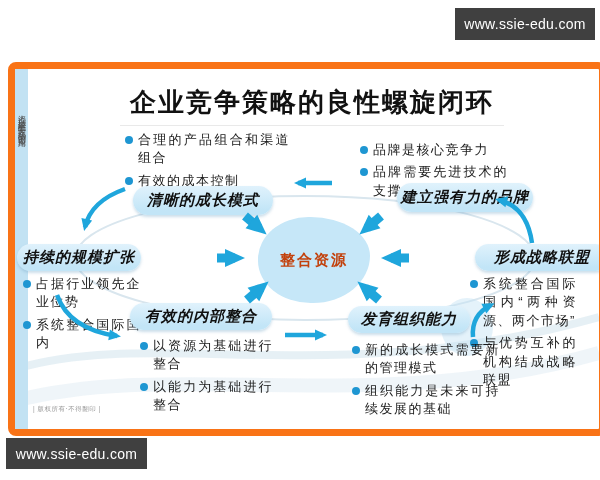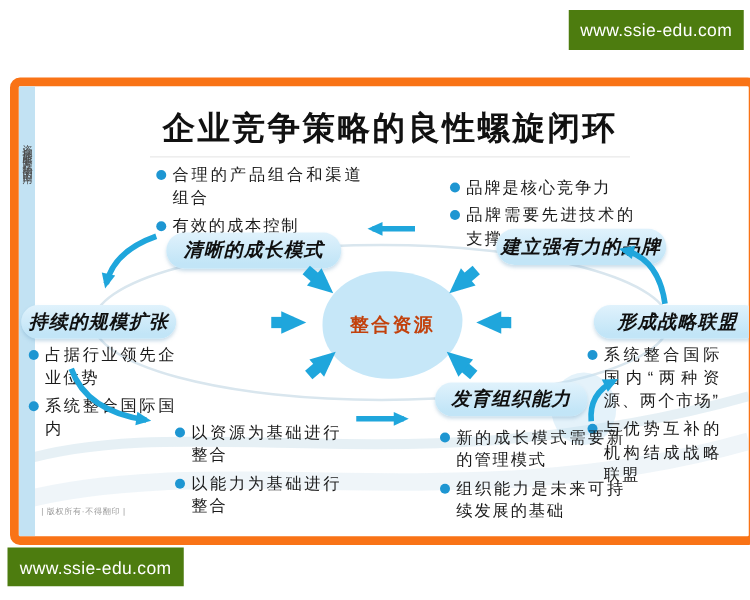--- a/index.html
+++ b/index.html
@@ -3,21 +3,21 @@
 <meta charset="utf-8">
 <style>
   html,body{margin:0;padding:0;}
   body{
     width:600px;height:480px;position:relative;overflow:hidden;
     background:#ffffff;
     font-family:"Liberation Sans","DejaVu Sans",sans-serif;
     color:#1a1a1a;
   }
   .wm-box{
-    position:absolute;background:#4d7c0f;color:#fff;
+    position:absolute;background:#404040;color:#fff;
     display:flex;align-items:center;justify-content:center;
     font-size:14px;letter-spacing:.3px;
   }
   #wm-top{left:455px;top:8px;width:140px;height:32px;}
   #wm-bottom{left:6px;top:438px;width:141px;height:31px;}
 
   .slide{
     position:absolute;left:8px;top:62px;width:584px;height:360px;
     background:#fff;border:7px solid #f97316;border-radius:8px;overflow:hidden;
   }
@@ -140,20 +140,21 @@
     <div class="li">
       <span class="dot"></span>
       <span class="bt" style="width:135px;">组织能力是未来可持续发展的基础</span>
       </div>
   </div>
 
   <div class="pill" style="left:118px;top:117px;width:140px;height:29px;">清晰的成长模式</div>
   <div class="pill" style="left:338px;top:114px;width:136px;height:29px;margin-left:44px;">建立强有力的品牌</div>
   <div class="pill" style="left:2px;top:175px;width:124px;height:27px;">持续的规模扩张</div>
   <div class="pill" style="left:460px;top:175px;width:134px;height:27px;">形成战略联盟</div>
+  <div class="pill" style="left:115px;top:234px;width:142px;height:27px;">有效的内部整合</div>
   <div class="pill" style="left:333px;top:237px;width:122px;height:27px;">发育组织能力</div>
 
   <div class="center-blob">整合资源</div>
 
   <svg class="layer" width="584" height="360" viewBox="0 0 584 360">
     <defs>
       <marker id="mbig" markerUnits="userSpaceOnUse" markerWidth="22" markerHeight="22" refX="11" refY="11" orient="auto">
         <path d="M1,2 L21,11 L1,20 Z" fill="#1fa6dc"></path>
       </marker>
       <marker id="msmall" markerUnits="userSpaceOnUse" markerWidth="14" markerHeight="14" refX="9" refY="7" orient="auto">

